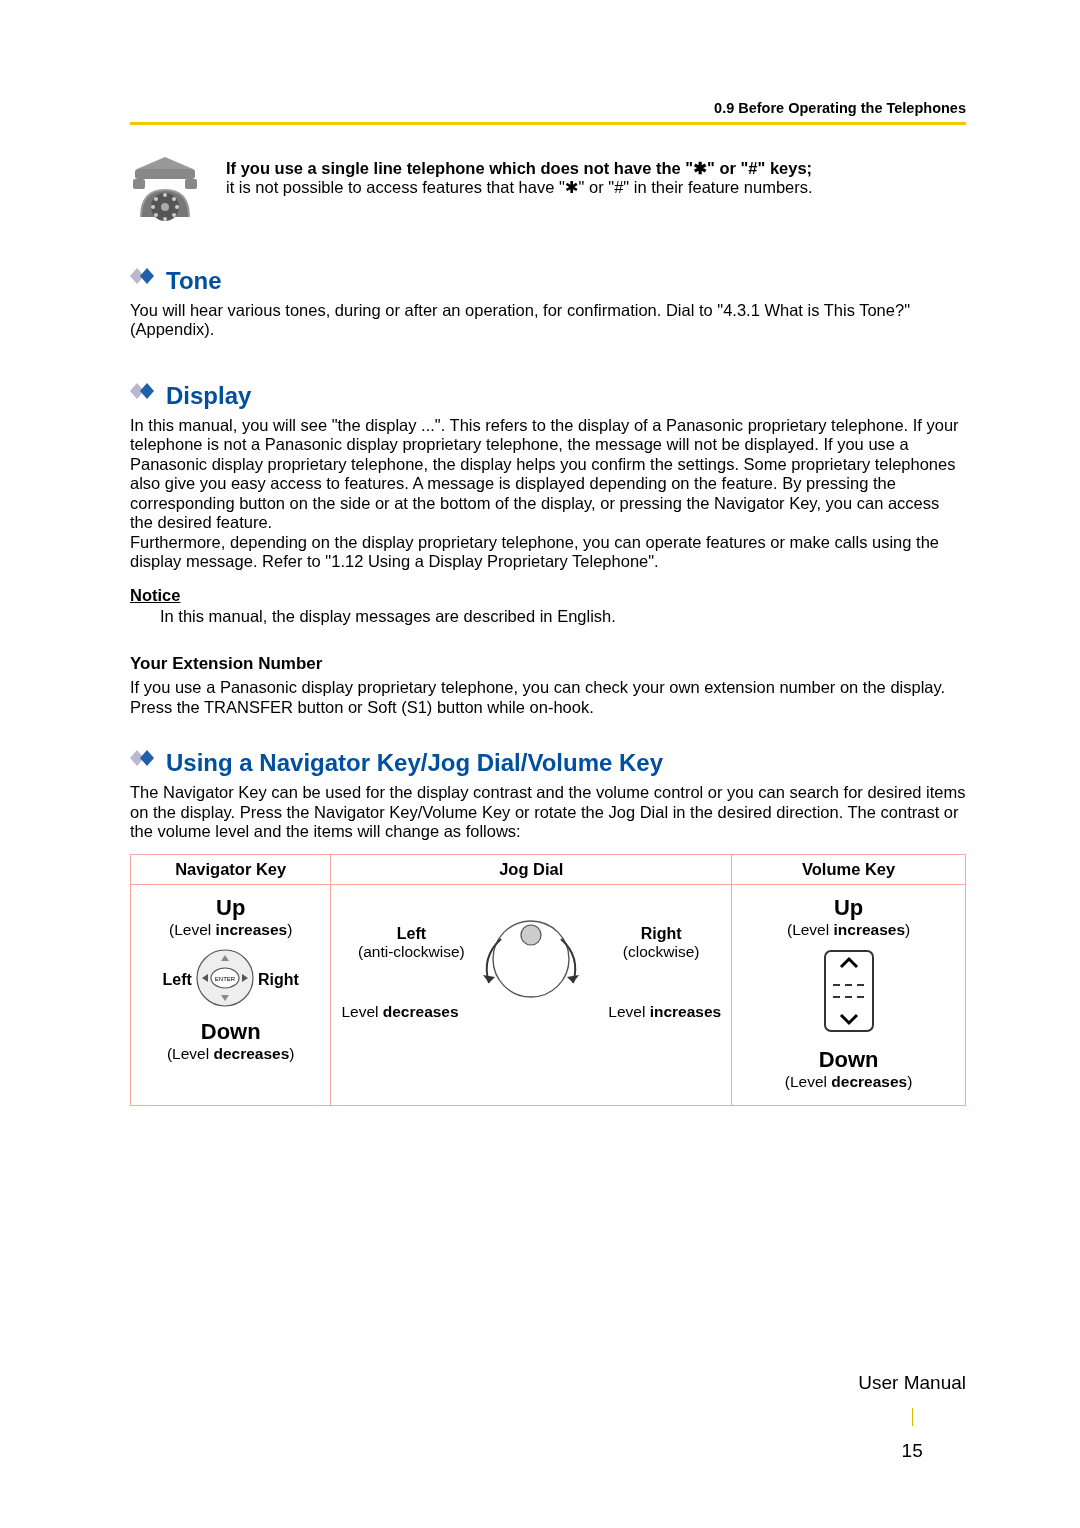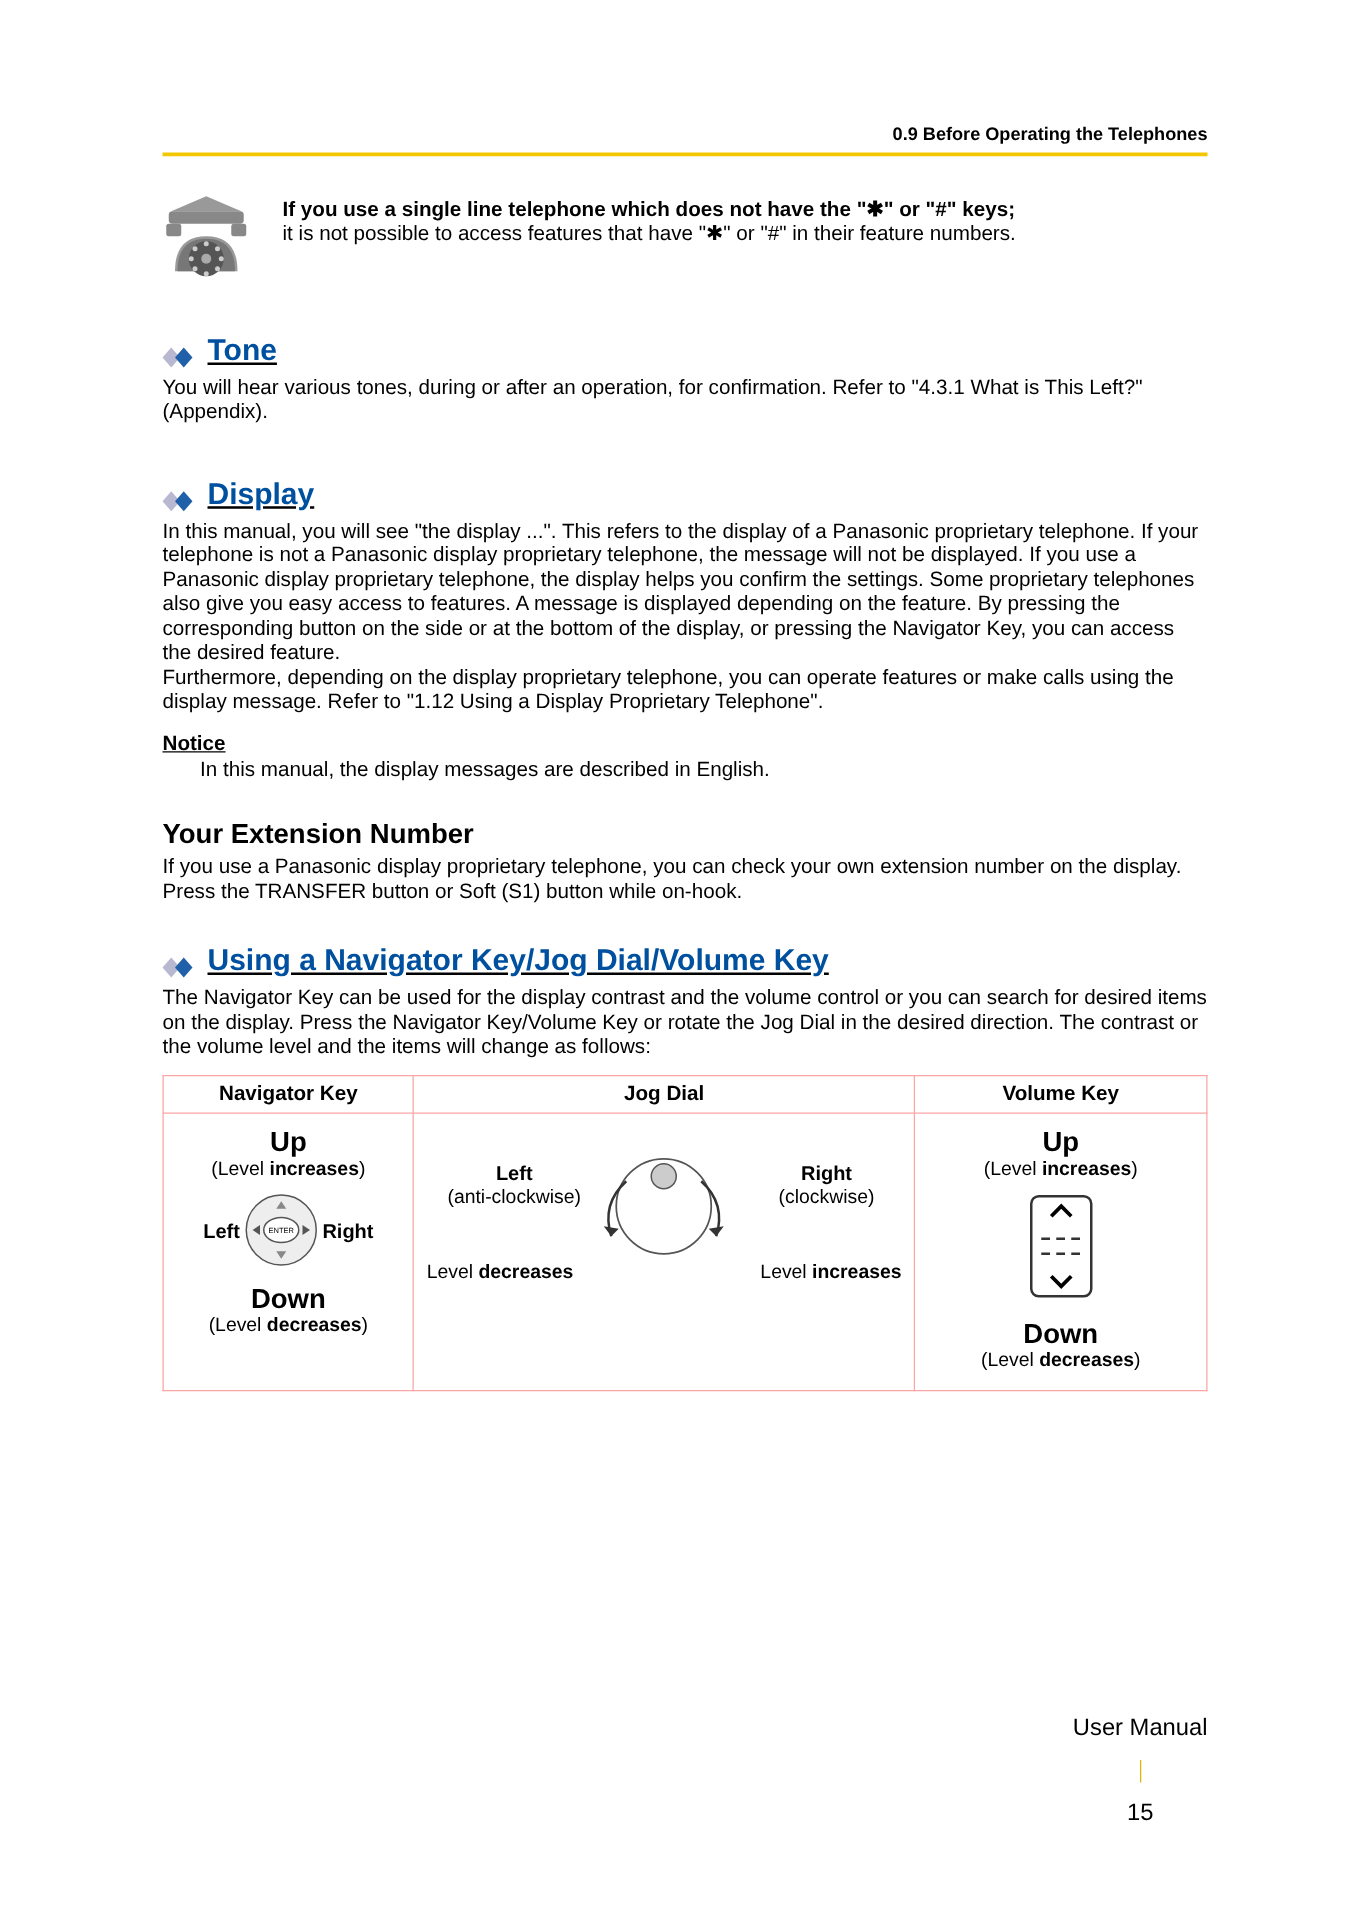--- a/index.html
+++ b/index.html
@@ -45,25 +45,24 @@
     height: 70px;
     flex: 0 0 70px;
   }
   .note-text {
     font-size: 16.5px;
     line-height: 1.18;
     margin-top: 4px;
   }
   .section-heading {
     display: flex;
-    align-items: flex-end;
+    align-items: flex-start;
     gap: 8px;
     margin-top: 42px;
     margin-bottom: 6px;
-    text-decoration: underline;
   }
   .section-heading .title {
     color: #0050a0;
     font-size: 24px;
     font-weight: bold;
   }
   .diamond-pair svg { display:block; }
   .body-text {
     font-size: 16.5px;
     line-height: 1.18;
@@ -74,21 +73,21 @@
     text-decoration: underline;
     margin-top: 14px;
   }
   .indent {
     margin-left: 30px;
     font-size: 16.5px;
     line-height: 1.2;
     margin-top: 2px;
   }
   .subhead {
-    font-size: 22px;
+    font-size: 17px;
     font-weight: bold;
     margin-top: 28px;
     margin-bottom: 4px;
   }
   .nav-table {
     border-collapse: collapse;
     width: 100%;
     margin-top: 12px;
     table-layout: fixed;
   }
@@ -177,21 +176,21 @@
 
     <div class="section-heading">
       <span class="diamond-pair">
         <svg width="28" height="18" viewBox="0 0 28 18">
           <polygon points="7,1 14,9 7,17 0,9" fill="#b8b8d0"></polygon>
           <polygon points="17,1 24,9 17,17 10,9" fill="#2060a8"></polygon>
         </svg>
       </span>
       <span class="title">Tone</span>
     </div>
-    <div class="body-text">You will hear various tones, during or after an operation, for confirmation. Refer to "4.3.1 What is This Left?" (Appendix).</div>
+    <div class="body-text">You will hear various tones, during or after an operation, for confirmation. Dial to "4.3.1 What is This Tone?" (Appendix).</div>
 
     <div class="section-heading">
       <span class="diamond-pair">
         <svg width="28" height="18" viewBox="0 0 28 18">
           <polygon points="7,1 14,9 7,17 0,9" fill="#b8b8d0"></polygon>
           <polygon points="17,1 24,9 17,17 10,9" fill="#2060a8"></polygon>
         </svg>
       </span>
       <span class="title">Display</span>
     </div>

